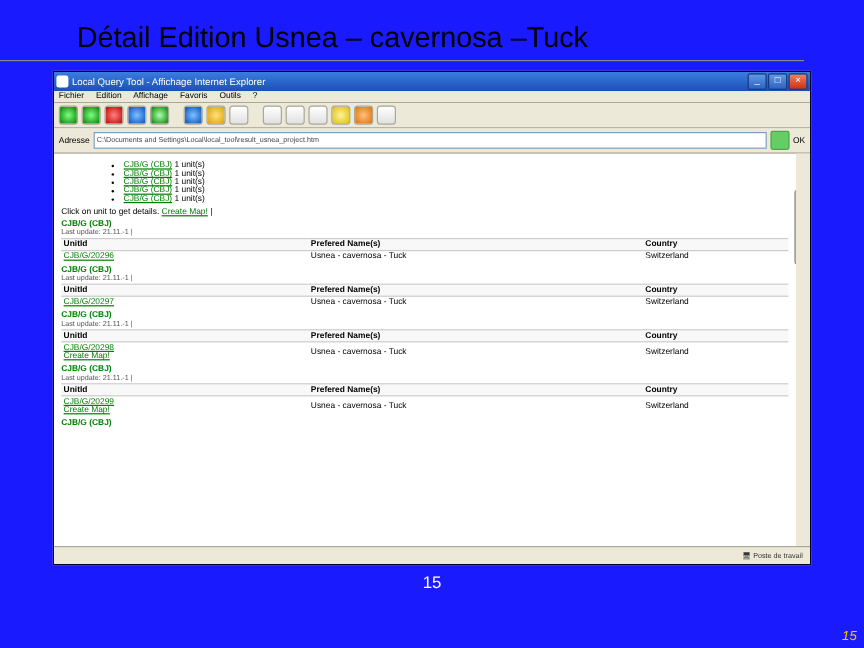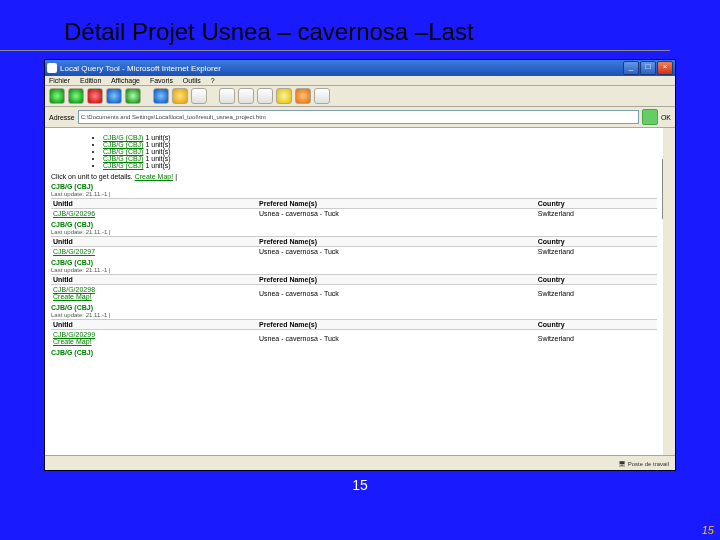--- a/index.html
+++ b/index.html
@@ -40,28 +40,28 @@
   .col-name{width:46%}
   .col-country{width:20%}
   .cell-link{color:#008000;text-decoration:underline}
   .statusbar{background:#ece9d8;border-top:1px solid #aca899;height:14px;display:flex;align-items:center;justify-content:flex-end;padding:0 6px;font-size:6px;color:#333}
   .page-num{color:#fff;text-align:center;font-size:14px;margin-top:6px}
   .corner-num{position:absolute;right:6px;bottom:4px;color:#ffcc00;font-size:11px;font-style:italic}
 </style>
 </head>
 <body>
 
-<div class="slide-title">Détail Projet Usnea – cavernosa –Last</div>
+<div class="slide-title">Détail Edition Usnea – cavernosa –Tuck</div>
 
 <div class="ie-window">
 
   <div class="titlebar">
     <div class="titlebar-left">
       <span class="ie-logo"></span>
-      <span>Local Query Tool - Microsoft Internet Explorer</span>
+      <span>Local Query Tool - Affichage Internet Explorer</span>
     </div>
     <div class="win-btns">
       <span class="win-btn">_</span>
       <span class="win-btn">□</span>
       <span class="win-btn win-close">×</span>
     </div>
   </div>
 
   <div class="menubar">
     <span>Fichier</span>

